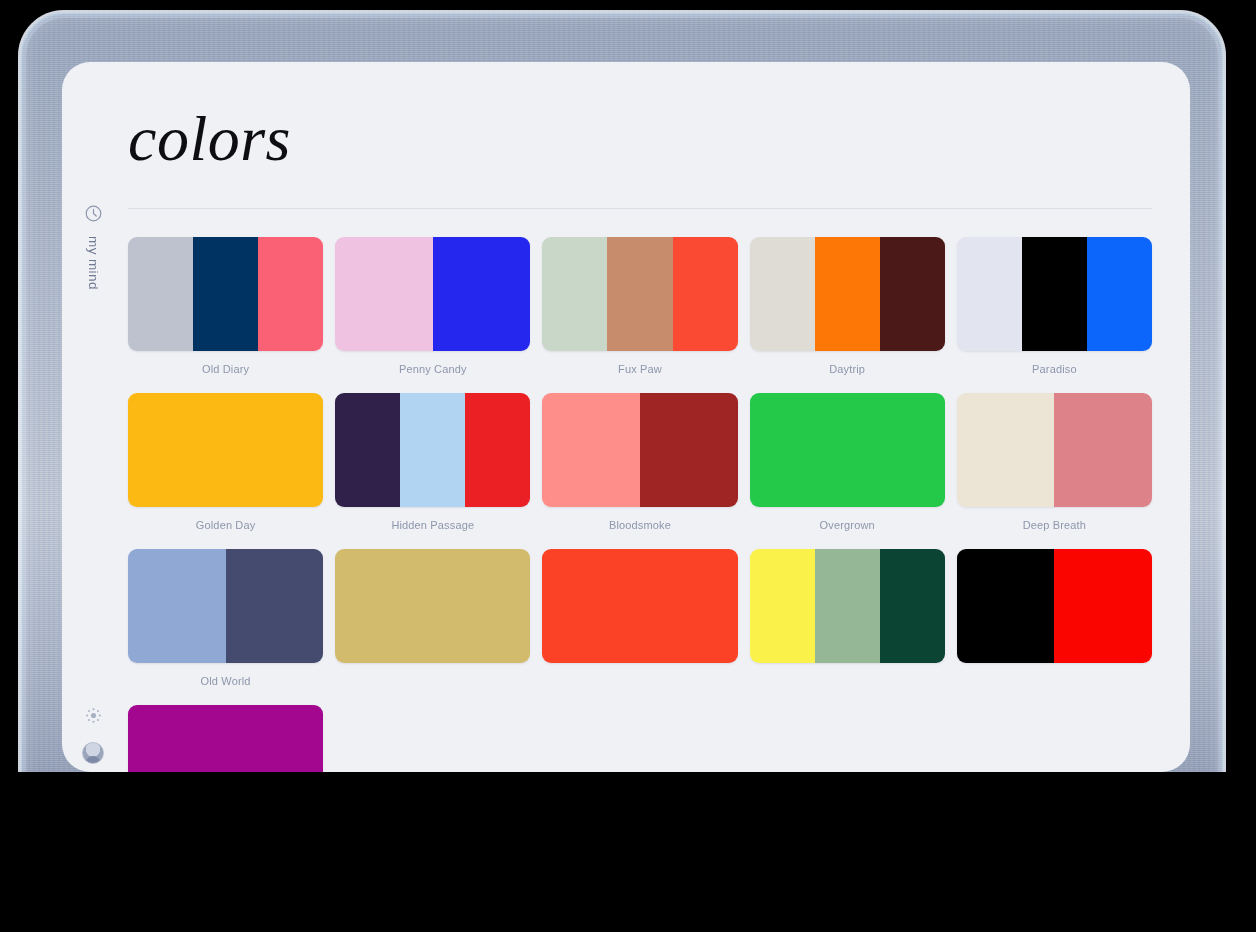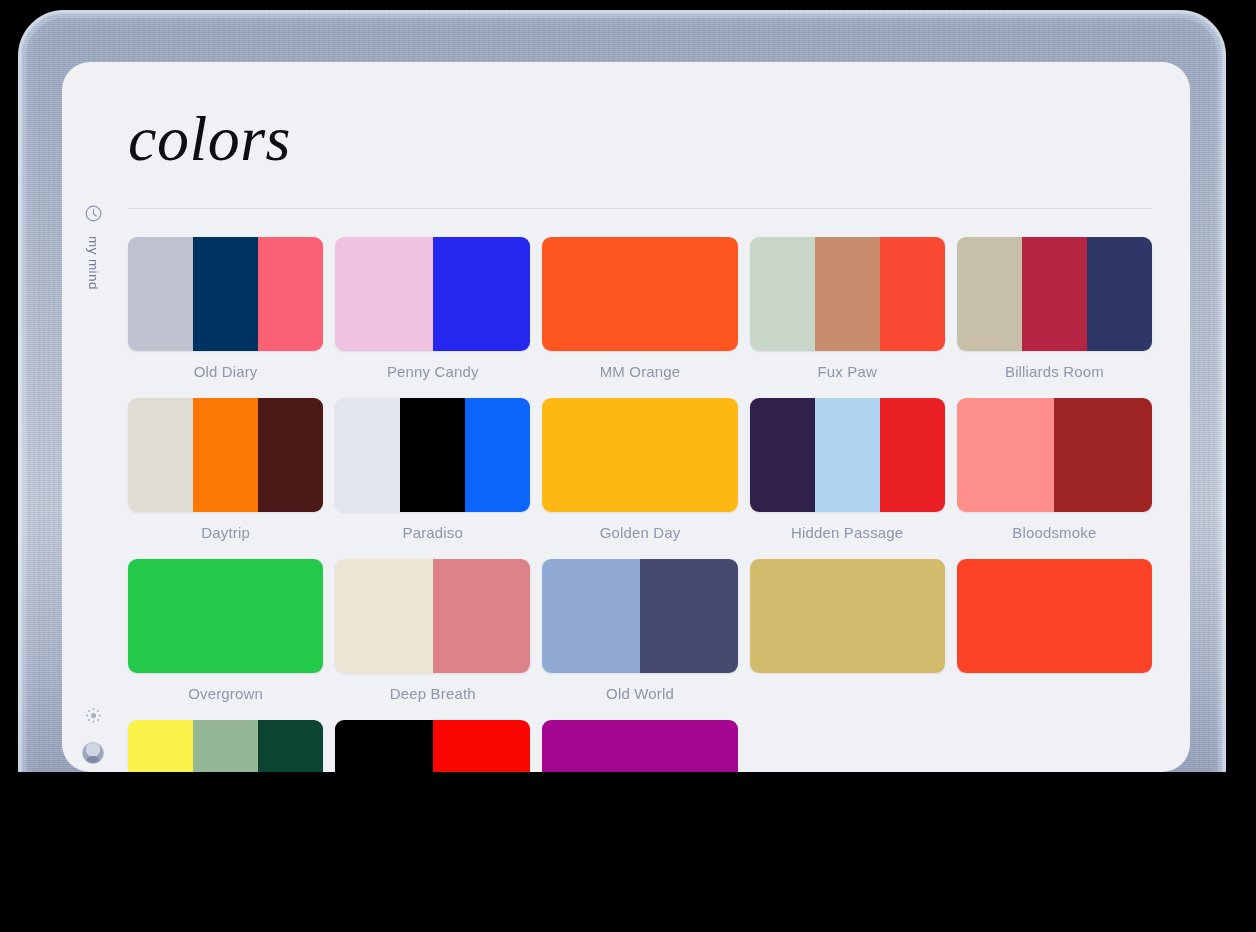--- a/index.html
+++ b/index.html
@@ -133,21 +133,21 @@
   .swatch {
     width: 100%;
     height: 114px;
     border-radius: 9px;
     overflow: hidden;
     display: flex;
     box-shadow: 0 1px 2px rgba(40,50,80,0.10);
   }
   .swatch > span { flex: 1 1 0; display: block; height: 100%; }
   .palette-name {
-    font-size: 15px;
+    font-size: 11px;
     color: #8d96ab;
     margin: 12px 0 18px 0;
     text-align: left;
     letter-spacing: .15px;
   }
 
   
   #bottom-mask {
     position: absolute;
     left: 0; top: 772px; width: 1256px; height: 160px;
@@ -209,42 +209,28 @@
         </div>
         <div class="palette-card">
           <div class="swatch">
             <span style="background: rgb(238, 194, 224);"></span>
             <span style="background: rgb(37, 39, 239);"></span>
           </div>
           <div class="palette-name">Penny Candy</div>
         </div>
         <div class="palette-card">
           <div class="swatch">
-            <span style="background: rgb(254, 86, 32);"></span>
-          </div>
-          <div class="palette-name">MM Orange</div>
-        </div>
-        <div class="palette-card">
-          <div class="swatch">
             <span style="background: rgb(200, 215, 200);"></span>
             <span style="background: rgb(198, 140, 107);"></span>
             <span style="background: rgb(251, 74, 51);"></span>
           </div>
           <div class="palette-name">Fux Paw</div>
         </div>
         <div class="palette-card">
           <div class="swatch">
-            <span style="background: rgb(200, 191, 169);"></span>
-            <span style="background: rgb(182, 36, 67);"></span>
-            <span style="background: rgb(46, 55, 103);"></span>
-          </div>
-          <div class="palette-name">Billiards Room</div>
-        </div>
-        <div class="palette-card">
-          <div class="swatch">
             <span style="background: rgb(222, 220, 212);"></span>
             <span style="background: rgb(253, 119, 6);"></span>
             <span style="background: rgb(75, 26, 24);"></span>
           </div>
           <div class="palette-name">Daytrip</div>
         </div>
         <div class="palette-card">
           <div class="swatch">
             <span style="background: rgb(226, 228, 239);"></span>
             <span style="background: rgb(0, 0, 0);"></span>

